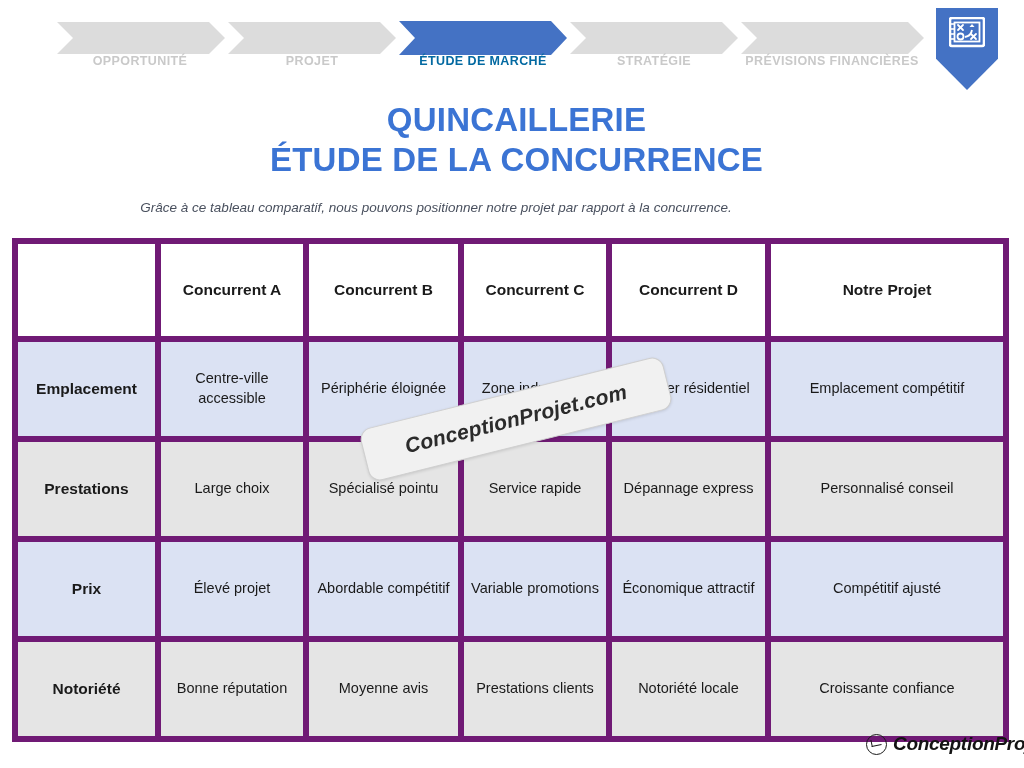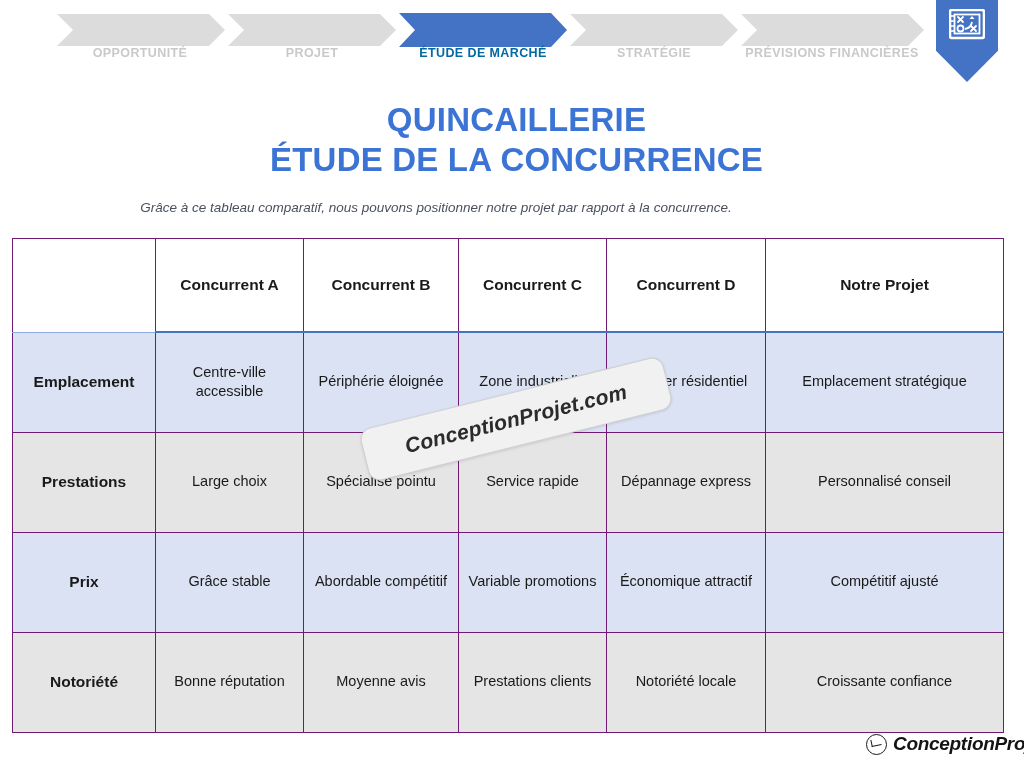--- a/index.html
+++ b/index.html
@@ -12,21 +12,21 @@
     background: #ffffff;
     font-family: "Liberation Sans", sans-serif;
     color: #000;
     overflow: hidden;
     position: relative;
   }
 
   
   .stepper {
     position: absolute;
-    left: 0; top: 0;
+    left: 0; top: 8px;
     width: 884px;
     height: 88px;
   }
   .chevron-row {
     position: absolute;
     left: 0; top: 14px;
     width: 1024px;
     height: 32px;
   }
   .chev {
@@ -106,21 +106,21 @@
     width: 991px;
     height: 487px;
   }
   table.cmp {
     width: 991px;
     height: 487px;
     border-collapse: collapse;
     table-layout: fixed;
   }
   table.cmp td, table.cmp th {
-    border: 1px solid #701a75;
+    border: 6px solid #701a75;
     text-align: center;
     vertical-align: middle;
     padding: 4px 6px;
     font-size: 14.5px;
     font-weight: normal;
     color: #1a1a1a;
     line-height: 1.35;
   }
   table.cmp thead th {
     height: 84px;
@@ -265,33 +265,33 @@
         <th>Notre Projet</th>
       </tr>
     </thead>
     <tbody>
       <tr class="shaded">
         <td class="rowhdr">Emplacement</td>
         <td>Centre-ville accessible</td>
         <td>Périphérie éloignée</td>
         <td>Zone industrielle</td>
         <td>Quartier résidentiel</td>
-        <td>Emplacement stratégique</td>
+        <td>Emplacement compétitif</td>
       </tr>
       <tr class="plain">
         <td class="rowhdr">Prestations</td>
         <td>Large choix</td>
         <td>Spécialisé pointu</td>
         <td>Service rapide</td>
         <td>Dépannage express</td>
         <td>Personnalisé conseil</td>
       </tr>
       <tr class="shaded">
         <td class="rowhdr">Prix</td>
-        <td>Grâce stable</td>
+        <td>Élevé projet</td>
         <td>Abordable compétitif</td>
         <td>Variable promotions</td>
         <td>Économique attractif</td>
         <td>Compétitif ajusté</td>
       </tr>
       <tr class="plain">
         <td class="rowhdr">Notoriété</td>
         <td>Bonne réputation</td>
         <td>Moyenne avis</td>
         <td>Prestations clients</td>

